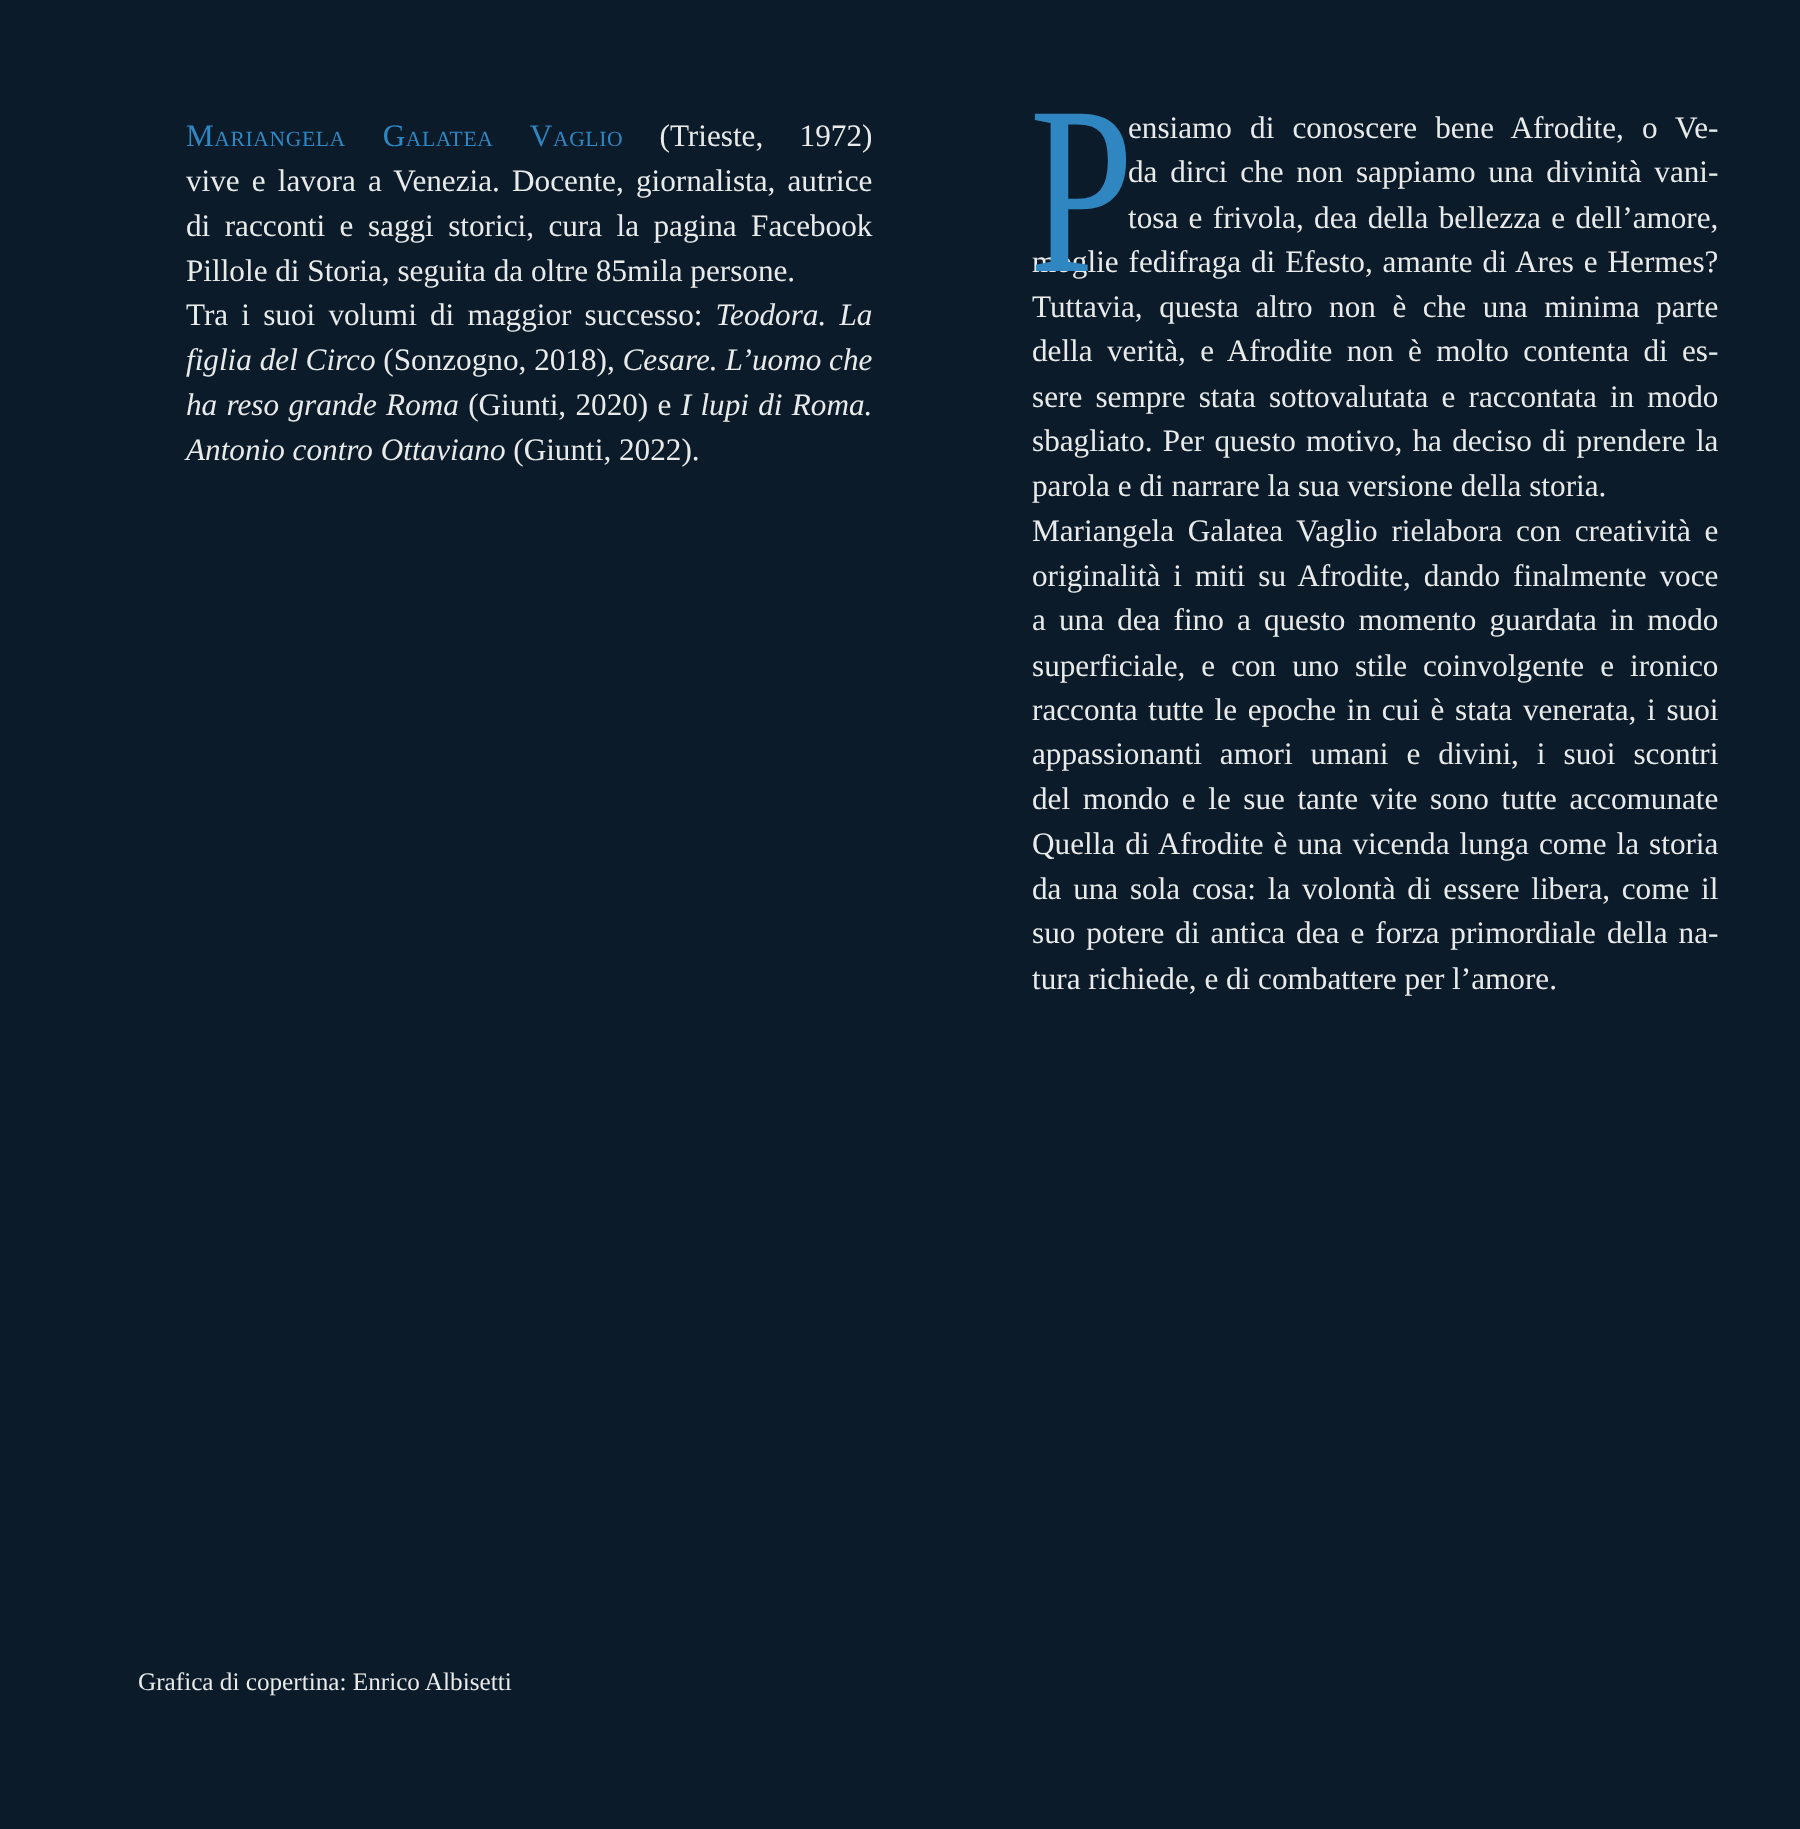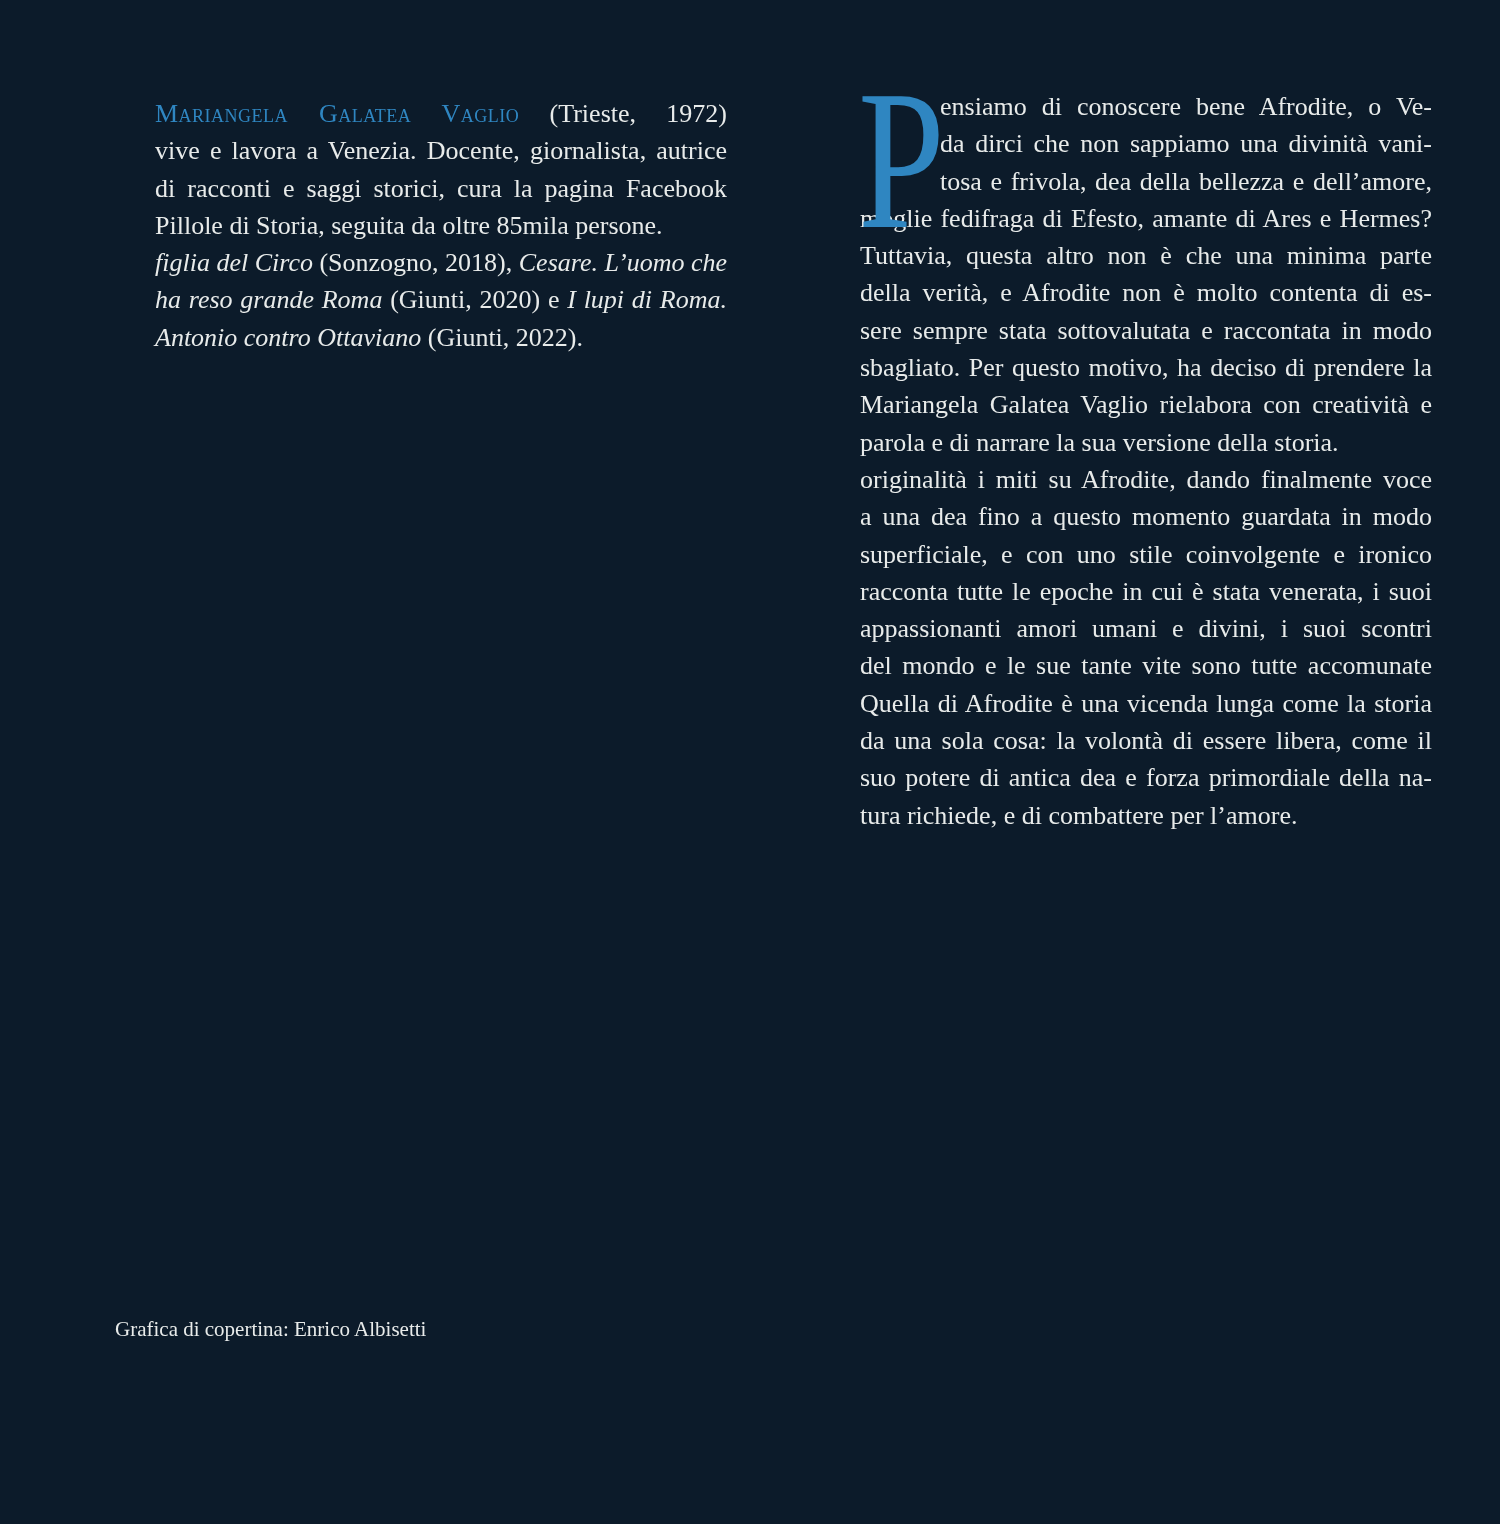--- a/index.html
+++ b/index.html
@@ -49,52 +49,53 @@
     font-size: 200px;
     line-height: 140px;
     color: var(--accent);
     transform: scaleX(0.78);
     transform-origin: 0 0;
     pointer-events: none;
   }
   .credit-line {
     position: absolute;
     left: 115px;
-    top: 1316px;
+    top: 1388px;
     font-size: 21px;
     line-height: 26px;
     color: var(--fg);
   }
 </style>
 </head>
 <body>
 
 <div class="flap-column left" id="left-column">
     <div class="text-line"><span class="seg-smallcaps">Mariangela Galatea Vaglio</span><span> (Trieste, 1972)</span></div>
     <div class="text-line"><span>vive e lavora a Venezia. Docente, giornalista, autrice</span></div>
     <div class="text-line"><span>di racconti e saggi storici, cura la pagina Facebook</span></div>
     <div class="text-line last"><span>Pillole di Storia, seguita da oltre 85mila persone.</span></div>
+    <div class="text-line"><span>Tra i suoi volumi di maggior successo: </span><span class="seg-italic">Teodora. La</span></div>
     <div class="text-line"><span class="seg-italic">figlia del Circo</span><span> (Sonzogno, 2018), </span><span class="seg-italic">Cesare. L’uomo che</span></div>
     <div class="text-line"><span class="seg-italic">ha reso grande Roma</span><span> (Giunti, 2020) e </span><span class="seg-italic">I lupi di Roma.</span></div>
     <div class="text-line last"><span class="seg-italic">Antonio contro Ottaviano</span><span> (Giunti, 2022).</span></div>
   </div>
 
 <div class="flap-column right" id="right-column">
   <span class="dropcap">P</span>
   <div id="right-lines">
       <div class="text-line indent"><span>ensiamo di conoscere bene Afrodite, o Ve-</span></div>
       <div class="text-line indent"><span>da dirci che non sappiamo una divinità vani-</span></div>
       <div class="text-line indent"><span>tosa e frivola, dea della bellezza e dell’amore,</span></div>
       <div class="text-line"><span>moglie fedifraga di Efesto, amante di Ares e Hermes?</span></div>
       <div class="text-line"><span>Tuttavia, questa altro non è che una minima parte</span></div>
       <div class="text-line"><span>della verità, e Afrodite non è molto contenta di es-</span></div>
       <div class="text-line"><span>sere sempre stata sottovalutata e raccontata in modo</span></div>
       <div class="text-line"><span>sbagliato. Per questo motivo, ha deciso di prendere la</span></div>
+      <div class="text-line last"><span>parola e di narrare la sua versione della storia.</span></div>
       <div class="text-line"><span>Mariangela Galatea Vaglio rielabora con creatività e</span></div>
-      <div class="text-line last"><span>parola e di narrare la sua versione della storia.</span></div>
       <div class="text-line"><span>originalità i miti su Afrodite, dando finalmente voce</span></div>
       <div class="text-line"><span>a una dea fino a questo momento guardata in modo</span></div>
       <div class="text-line"><span>superficiale, e con uno stile coinvolgente e ironico</span></div>
       <div class="text-line"><span>racconta tutte le epoche in cui è stata venerata, i suoi</span></div>
       <div class="text-line"><span>appassionanti amori umani e divini, i suoi scontri</span></div>
       <div class="text-line"><span>del mondo e le sue tante vite sono tutte accomunate</span></div>
       <div class="text-line"><span>Quella di Afrodite è una vicenda lunga come la storia</span></div>
       <div class="text-line"><span>da una sola cosa: la volontà di essere libera, come il</span></div>
       <div class="text-line"><span>suo potere di antica dea e forza primordiale della na-</span></div>
       <div class="text-line last"><span>tura richiede, e di combattere per l’amore.</span></div>

